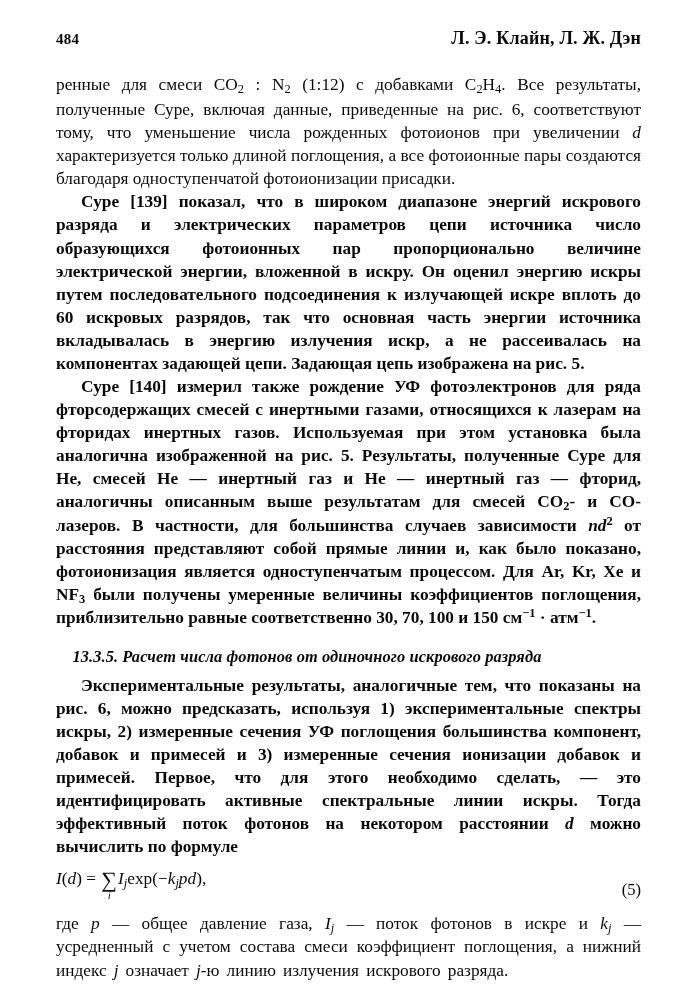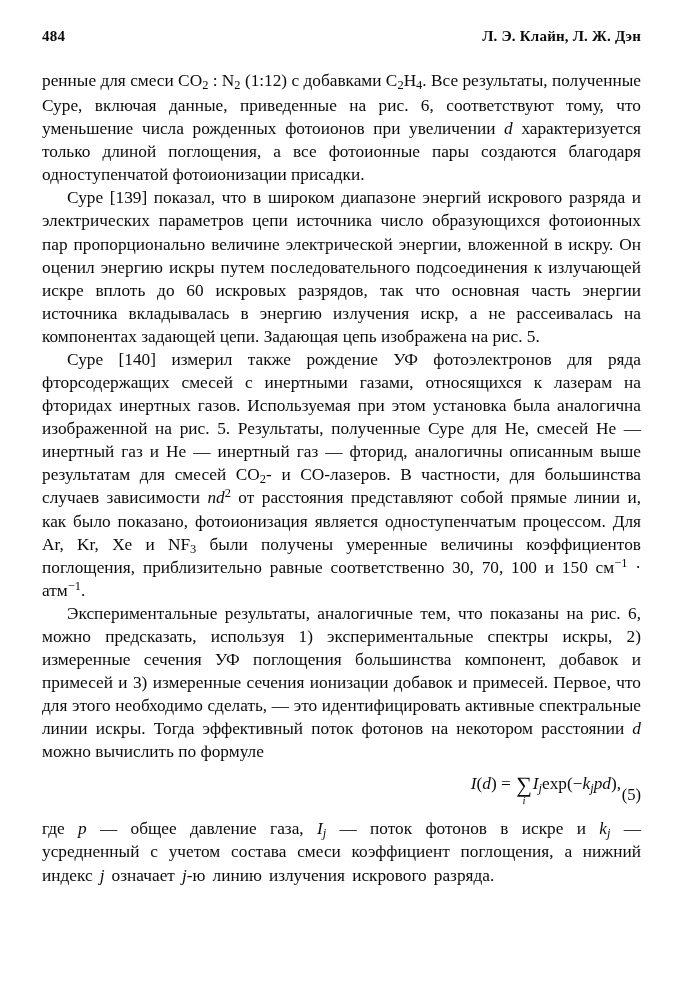--- a/index.html
+++ b/index.html
@@ -12,49 +12,50 @@
     background: #ffffff;
     font-family: "Liberation Serif", serif;
     color: #0a0a0a;
     overflow: hidden;
   }
   .page {
     position: relative;
     width: 685px;
     height: 1000px;
     box-sizing: border-box;
-    padding: 28px 44px 0 42px;
+    padding: 28px 44px 0 56px;
   }
   .header {
     display: flex;
     align-items: baseline;
     justify-content: space-between;
     font-weight: bold;
     font-size: 14.5px;
     margin-bottom: 24px;
     letter-spacing: 0.2px;
   }
   .header .folio {
     font-size: 15px;
   }
   .header .running-title {
-    font-size: 15px;
+    font-size: 18px;
   }
   .body-text {
     font-size: 17.3px;
     line-height: 1.335;
     text-align: justify;
     text-justify: inter-word;
     hyphens: manual;
   }
   p {
     margin: 0;
   }
   p.indent {
     text-indent: 1.45em;
+    font-weight: bold;
   }
   .sub {
     font-size: 0.72em;
     vertical-align: -0.28em;
     line-height: 0;
   }
   .sup {
     font-size: 0.72em;
     vertical-align: 0.45em;
     line-height: 0;
@@ -72,21 +73,21 @@
     margin: 17px 0 6px 0;
     text-indent: 1.0em;
     letter-spacing: 0.1px;
   }
   .formula-row {
     position: relative;
     margin: 11px 0 9px 0;
     height: 34px;
   }
   .formula {
-    text-align: right;
+    text-align: left;
     font-size: 17.3px;
     line-height: 1.2;
     padding-right: 20px;
   }
   .formula .sum {
     position: relative;
     display: inline-block;
     font-size: 22px;
     line-height: 0.9;
     vertical-align: -0.14em;
@@ -125,20 +126,21 @@
   </div>
 
   <div class="body-text">
 
     <p><span>ренные для смеси CO</span><span class="sub">2</span><span> : N</span><span class="sub">2</span><span class="bold"> (1:12) с добавками C</span><span class="bold" style="font-size:0.72em;vertical-align:-0.28em;">2</span><span class="bold">H</span><span class="bold" style="font-size:0.72em;vertical-align:-0.28em;">4</span><span>. Все результаты, полученные Суре, включая данные, приведенные на рис. 6, соответствуют тому, что уменьшение числа рожденных фотоионов при увеличении </span><span class="ital">d</span><span> характеризуется только длиной поглощения, а все фотоионные пары создаются благодаря одноступенчатой фотоионизации присадки.</span></p>
 
     <p class="indent">Суре [139] показал, что в широком диапазоне энергий искрового разряда и электрических параметров цепи источника число образующихся фотоионных пар пропорционально величине электрической энергии, вложенной в искру. Он оценил энергию искры путем последовательного подсоединения к излучающей искре вплоть до 60 искровых разрядов, так что основная часть энергии источника вкладывалась в энергию излучения искр, а не рассеивалась на компонентах задающей цепи. Задающая цепь изображена на рис. 5.</p>
 
     <p class="indent"><span>Суре [140] измерил также рождение УФ фотоэлектронов для ряда фторсодержащих смесей с инертными газами, относящихся к лазерам на фторидах инертных газов. Используемая при этом установка была аналогична изображенной на рис. 5. Результаты, полученные Суре для Не, смесей Не — инертный газ и Не — инертный газ — фторид, аналогичны описанным выше результатам для смесей CO</span><span class="sub">2</span><span>- и CO-лазеров. В частности, для большинства случаев зависимости </span><span class="ital">nd</span><span class="sup">2</span><span> от расстояния представляют собой прямые линии и, как было показано, фотоионизация является одноступенчатым процессом. Для Ar, Kr, Xe и NF</span><span class="sub">3</span><span> были получены умеренные величины коэффициентов поглощения, приблизительно равные соответственно 30, 70, 100 и 150 см</span><span class="sup">−1</span><span> · атм</span><span class="sup">−1</span><span>.</span></p>
 
+    <h3 class="section-heading">13.3.5. Расчет числа фотонов от одиночного искрового разряда</h3>
 
     <p class="indent"><span>Экспериментальные результаты, аналогичные тем, что показаны на рис. 6, можно предсказать, используя 1) экспериментальные спектры искры, 2) измеренные сечения УФ поглощения большинства компонент, добавок и примесей и 3) измеренные сечения ионизации добавок и примесей. Первое, что для этого необходимо сделать, — это идентифицировать активные спектральные линии искры. Тогда эффективный поток фотонов на некотором расстоянии </span><span class="ital">d</span><span> можно вычислить по формуле</span></p>
 
     <div class="formula-row">
       <div class="formula">
         <span class="ital">I</span><span>(</span><span class="ital">d</span><span>) = </span><span class="sum"><span>∑</span><span class="lim">i</span></span><span class="ital">I</span><span class="sub ital">j</span><span>exp(−</span><span class="ital">k</span><span class="sub ital">j</span><span class="ital">pd</span><span>),</span>
       </div>
       <span class="eqno">(5)</span>
     </div>
 

